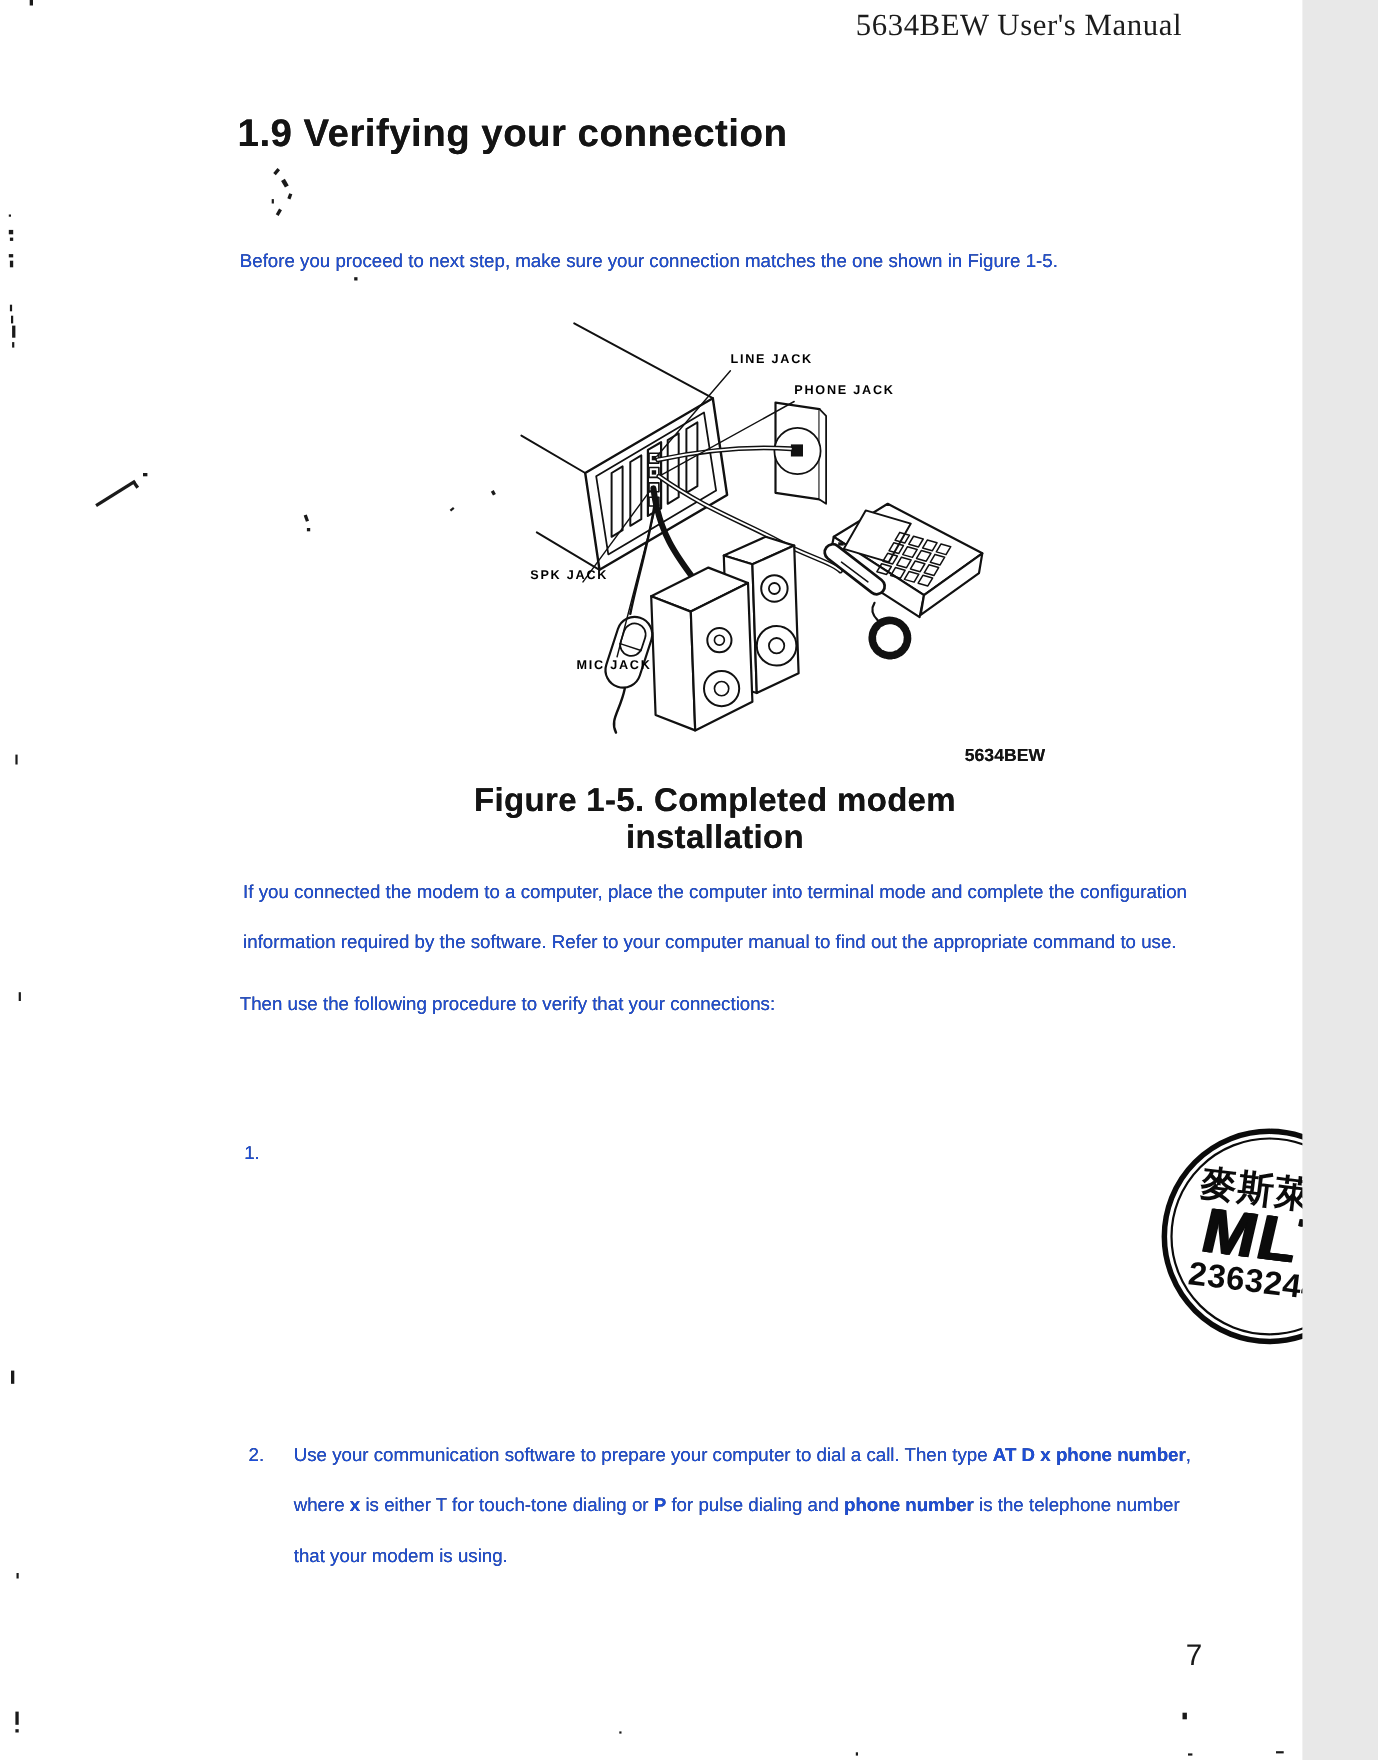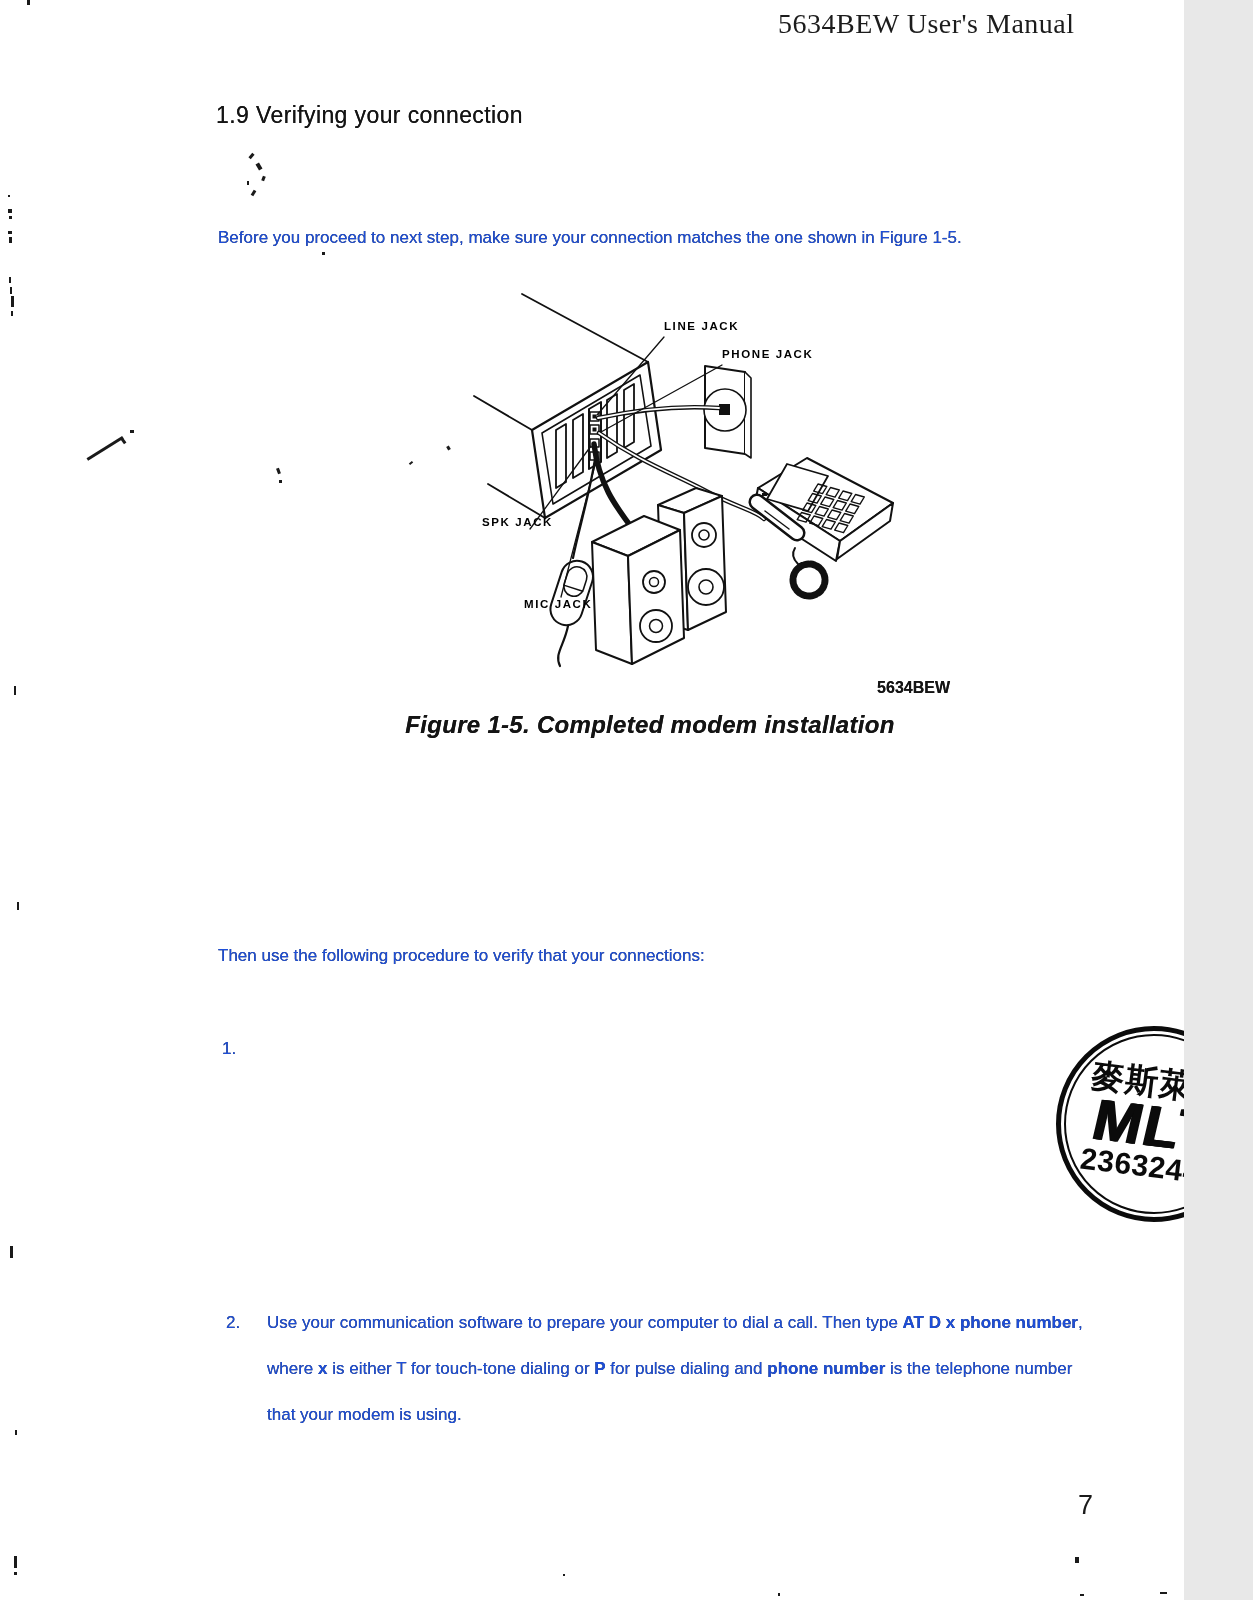--- a/index.html
+++ b/index.html
@@ -10,45 +10,45 @@
   }
   .abs{position:absolute;}
   
   .doc-header{
     top:8px;left:778px;width:300px;
     font-family:"Liberation Serif","DejaVu Serif",serif;
     font-size:28px;color:#1c1c1c;letter-spacing:.5px;white-space:nowrap;
   }
   
   .section-title{
-    top:102px;left:216px;font-size:23px;font-weight:normal;
+    top:102px;left:216px;font-size:35px;font-weight:bold;
     letter-spacing:.4px;color:#141414;white-space:nowrap;
     text-shadow:0 0 .6px rgba(0,0,0,.85);
   }
   .body-text{
     font-size:17px;line-height:46px;color:#1d4ed8;
     text-shadow:0 0 .5px rgba(0,0,0,.8);
   }
   .p-intro{top:215px;left:218px;width:878px;}
   .p-after-figure{top:788px;left:221px;width:878px;}
-  .p-procedure{top:933px;left:218px;width:900px;}
+  .p-procedure{top:890px;left:218px;width:900px;}
   .step-num{width:40px;}
   .step1-num{top:1026px;left:222px;}
   .step1-text{top:1026px;left:263px;width:828px;}
   .p-followup{top:1157px;left:262px;width:792px;}
   .step2-num{top:1300px;left:226px;}
   .step2-text{top:1300px;left:267px;width:822px;}
   .b{font-weight:bold;}
   
   .figure-wrap{top:292px;left:468px;width:432px;height:378px;}
   .fig-caption{top:679px;left:350px;width:600px;text-align:right;
     font-size:16px;font-weight:bold;color:#141414;text-shadow:0 0 .5px rgba(0,0,0,.8);}
   .fig-caption2{top:711px;left:350px;width:600px;text-align:center;
-    font-size:24px;font-weight:bold;color:#141414;letter-spacing:.3px;
-    text-shadow:0 0 .6px rgba(0,0,0,.85);font-style:italic;}
+    font-size:30px;font-weight:bold;color:#141414;letter-spacing:.3px;
+    text-shadow:0 0 .6px rgba(0,0,0,.85);}
   svg text{font-family:"Liberation Sans","DejaVu Sans",sans-serif;
     font-size:11.5px;font-weight:bold;letter-spacing:1.6px;fill:#000;}
   
   .stamp{
     top:1026px;left:1056px;width:196px;height:196px;border-radius:50%;
     border:5px solid #0b0b0b;box-sizing:border-box;background:rgba(255,255,255,0);
   }
   .stamp::before{
     content:"";position:absolute;inset:3px;border-radius:50%;
     border:2px solid #0b0b0b;
@@ -185,20 +185,21 @@
       <text x="196" y="38">LINE JACK</text>
       <text x="254" y="66">PHONE JACK</text>
       <text x="14" y="234">SPK JACK</text>
       <text x="56" y="316">MIC JACK</text>
     </svg>
   </div>
 
   <div class="abs fig-caption">5634BEW</div>
   <div class="abs fig-caption2">Figure 1-5. Completed modem installation</div>
 
+  <div class="abs body-text p-after-figure">If you connected the modem to a computer, place the computer into terminal mode and complete the configuration information required by the software. Refer to your computer manual to find out the appropriate command to use.</div>
 
   <div class="abs body-text p-procedure">Then use the following procedure to verify that your connections:</div>
 
   <div class="abs body-text step-num step1-num">1.</div>
 
 
   <div class="abs body-text step-num step2-num">2.</div>
   <div class="abs body-text step2-text"><span>Use your communication software to prepare your computer to dial a call. Then type </span><span class="b">AT D x phone number</span><span>, where </span><span class="b">x</span><span> is either T for touch-tone dialing or </span><span class="b">P</span><span> for pulse dialing and </span><span class="b">phone number</span><span> is the telephone number that your modem is using.</span></div>
 
   <div class="abs stamp">

